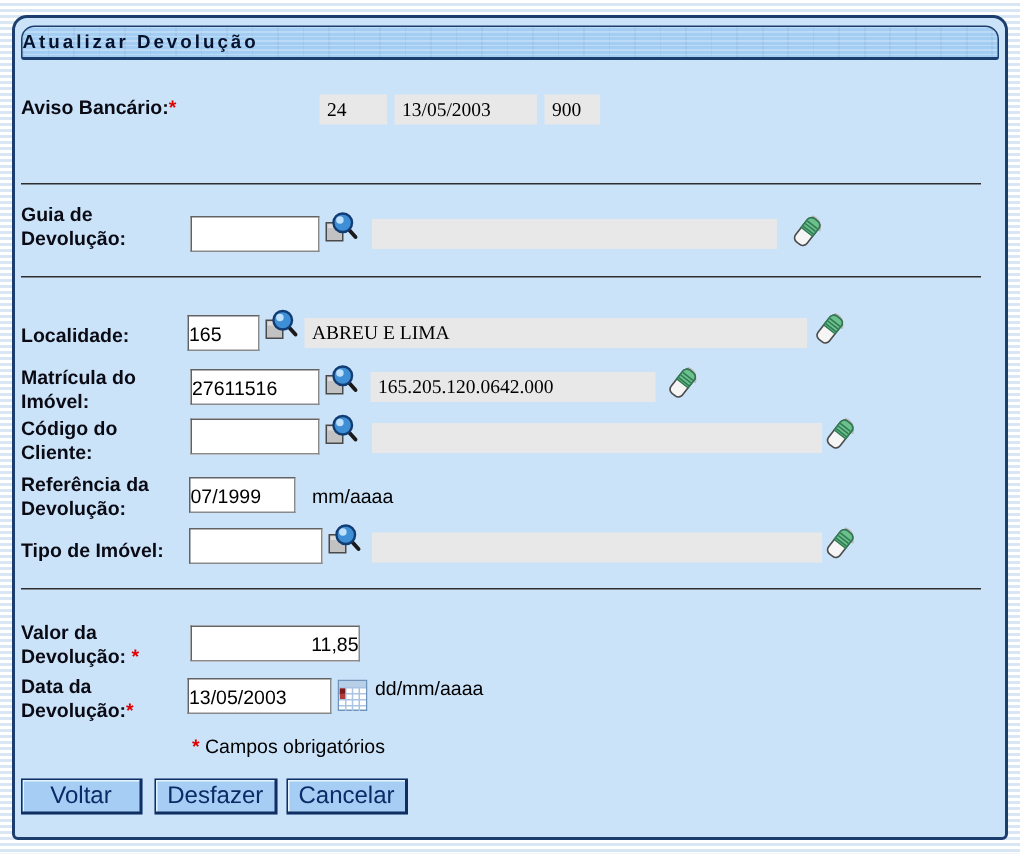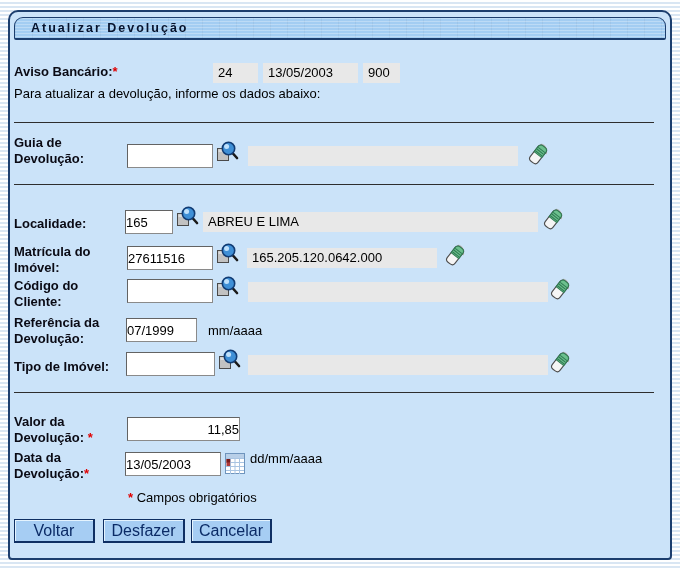--- a/index.html
+++ b/index.html
@@ -13,34 +13,34 @@
     background:#cbe3f9;border:2px solid #1c3e6e;border-radius:10px 10px 4px 4px;
   }
   .titlebar{
     position:absolute;left:4px;top:5px;width:652px;height:23px;box-sizing:border-box;
     background:
       repeating-linear-gradient(to bottom,rgba(255,255,255,.28) 0 1px,rgba(0,0,0,0) 1px 3px),
       repeating-linear-gradient(to right,rgba(0,0,0,.04) 0 1px,rgba(0,0,0,0) 1px 17px),
       #a3cdf2;
     border:1px solid #1c3e6e;border-bottom-width:2px;border-radius:9px 9px 2px 2px;
     font-size:12.5px;font-weight:bold;letter-spacing:2px;color:#06132d;
-    line-height:20px;padding-left:16px;
+    line-height:20px;
   }
   .lbl{position:absolute;font-size:13px;font-weight:bold;color:#0a0a14;line-height:16px;}
   .txt{position:absolute;font-size:13px;color:#000;}
   .req{color:#e00000;font-weight:bold;}
   .inp{
     position:absolute;box-sizing:border-box;height:24px;background:#fff;
     border:1px solid #8a8a8a;border-top-color:#636363;border-left-color:#636363;
     font-family:"Liberation Sans",sans-serif;font-size:13px;color:#000;padding:0 0;
   }
   .inp.right{text-align:right;}
   .ro{
     position:absolute;box-sizing:border-box;height:20px;background:#e8e8e8;
-    font-size:13px;color:#000;line-height:20px;padding-left:5px;white-space:nowrap;overflow:hidden;
+    font-size:13px;color:#000;line-height:20px;padding-left:5px;white-space:nowrap;overflow:hidden;font-family:Liberation Serif, serif;
   }
   .hr{position:absolute;left:4px;width:640px;height:1px;background:#2e2e2e;}
   .icon-btn{position:absolute;background:none;border:none;padding:0;margin:0;cursor:pointer;line-height:0;}
   .btn{
     position:absolute;top:507px;height:24px;box-sizing:border-box;
     background:#a6cdf3;color:#0b2b66;font-family:"Liberation Sans",sans-serif;font-size:16px;
     border-style:solid;border-color:#0f2f63;border-width:1px 2px 2px 1px;
     box-shadow:inset 1px 1px 0 rgba(235,247,255,.9);
     cursor:pointer;
   }
@@ -79,21 +79,20 @@
 
 <div class="panel">
 
   <div class="titlebar">Atualizar Devolução</div>
 
   <div class="lbl" style="left:4px;top:52px;"><span>Aviso Bancário:</span><span class="req">*</span></div>
   <div class="ro" style="left:203px;top:51px;width:45px;">24</div>
   <div class="ro" style="left:253px;top:51px;width:95px;">13/05/2003</div>
   <div class="ro" style="left:353px;top:51px;width:37px;">900</div>
 
-  <div class="txt" style="left:4px;top:74px;">Para atualizar a devolução, informe os dados abaixo:</div>
 
   <div class="hr" style="top:110px;"></div>
 
   <div class="lbl" style="left:4px;top:123px;"><span>Guia de</span><br><span>Devolução:</span></div>
   <input class="inp" style="left: 117px; top: 132px; width: 86px;" value="">
   <button class="icon-btn" style="left:206px;top:128px;"><svg width="23" height="23" viewBox="0 0 23 23">
         <use href="#ic-lupa"></use>
       </svg></button>
   <div class="ro" style="left:238px;top:134px;width:270px;"></div>
   <button class="icon-btn" style="left:518px;top:131px;"><svg width="21" height="24" viewBox="0 0 21 24">

